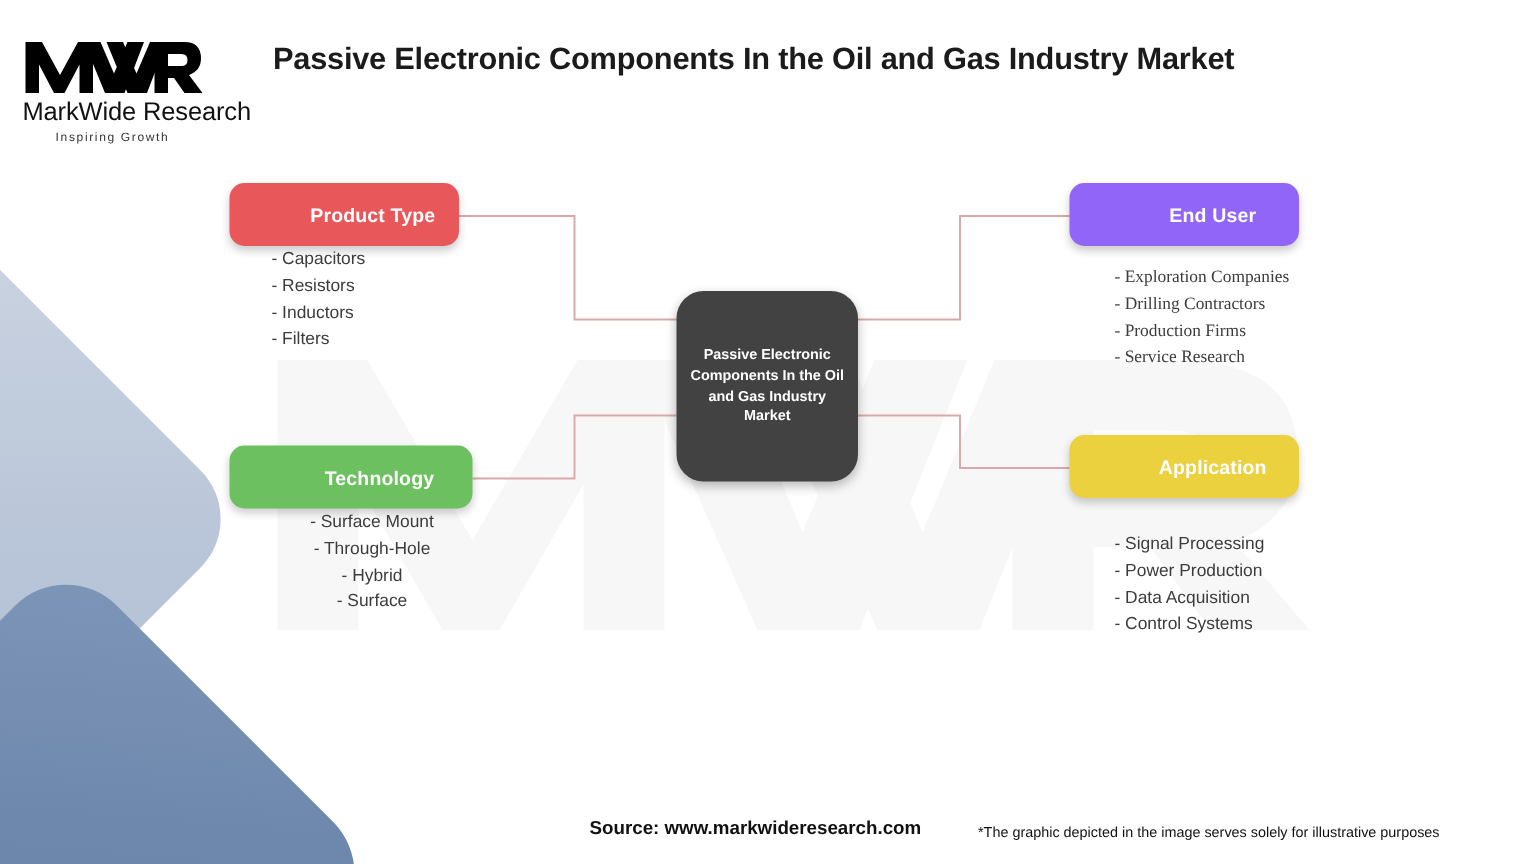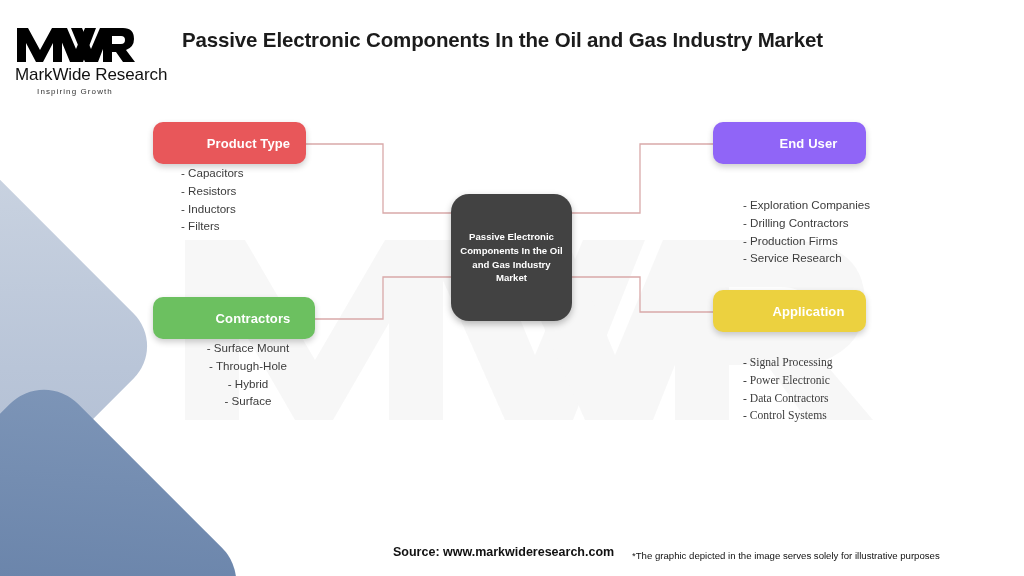--- a/index.html
+++ b/index.html
@@ -153,38 +153,38 @@
   }
 
   
   .branch-product  { left: 153px; top: 122px; width: 153px; }
   .branch-product .branch-list  { margin-left: 28px; }
 
   .branch-tech     { left: 153px; top: 297px; width: 162px; }
   .branch-tech .branch-list     { margin-left: 28px; text-align: center; }
 
   .branch-enduser  { left: 713px; top: 122px; width: 153px; }
-  .branch-enduser .branch-list  { margin-top: 32px; margin-left: 30px; }
+  .branch-enduser .branch-list  { margin-top: 12px; margin-left: 30px; font-family: Liberation Serif, serif; }
 
   .branch-app      { left: 713px; top: 290px; width: 153px; }
-  .branch-app .branch-list      { margin-top: 22px; margin-left: 30px; font-family: Liberation Serif, serif; }
+  .branch-app .branch-list      { margin-top: 22px; margin-left: 30px; }
 
   
   .footer-source {
     position: absolute;
     left: 393px;
     top: 545px;
     font-size: 12.5px;
     font-weight: bold;
     color: #111111;
     white-space: nowrap;
   }
   .footer-note {
     position: absolute;
-    left: 632px;
+    left: 652px;
     top: 550px;
     font-size: 9.6px;
     color: #111111;
     white-space: nowrap;
   }
 </style>
 </head>
 <body>
 
 <div id="page">
@@ -240,21 +240,21 @@
     <ul class="branch-list">
       <li>- Capacitors</li>
       <li>- Resistors</li>
       <li>- Inductors</li>
       <li>- Filters</li>
     </ul>
   </div>
 
   <div class="branch branch-tech">
     <div class="branch-header" style="background:#6cc060;">
-      <span class="branch-header-label">Contractors</span>
+      <span class="branch-header-label">Technology</span>
     </div>
     <ul class="branch-list">
       <li>- Surface Mount</li>
       <li>- Through-Hole</li>
       <li>- Hybrid</li>
       <li>- Surface</li>
     </ul>
   </div>
 
   <div class="branch branch-enduser">
@@ -268,22 +268,22 @@
       <li>- Service Research</li>
     </ul>
   </div>
 
   <div class="branch branch-app">
     <div class="branch-header" style="background:#ecd13f;">
       <span class="branch-header-label">Application</span>
     </div>
     <ul class="branch-list">
       <li>- Signal Processing</li>
-      <li>- Power Electronic</li>
-      <li>- Data Contractors</li>
+      <li>- Power Production</li>
+      <li>- Data Acquisition</li>
       <li>- Control Systems</li>
     </ul>
   </div>
 
   <div class="footer-source">Source: www.markwideresearch.com</div>
   <div class="footer-note">*The graphic depicted in the image serves solely for illustrative purposes</div>
 
 </div>
 
 </body></html>

